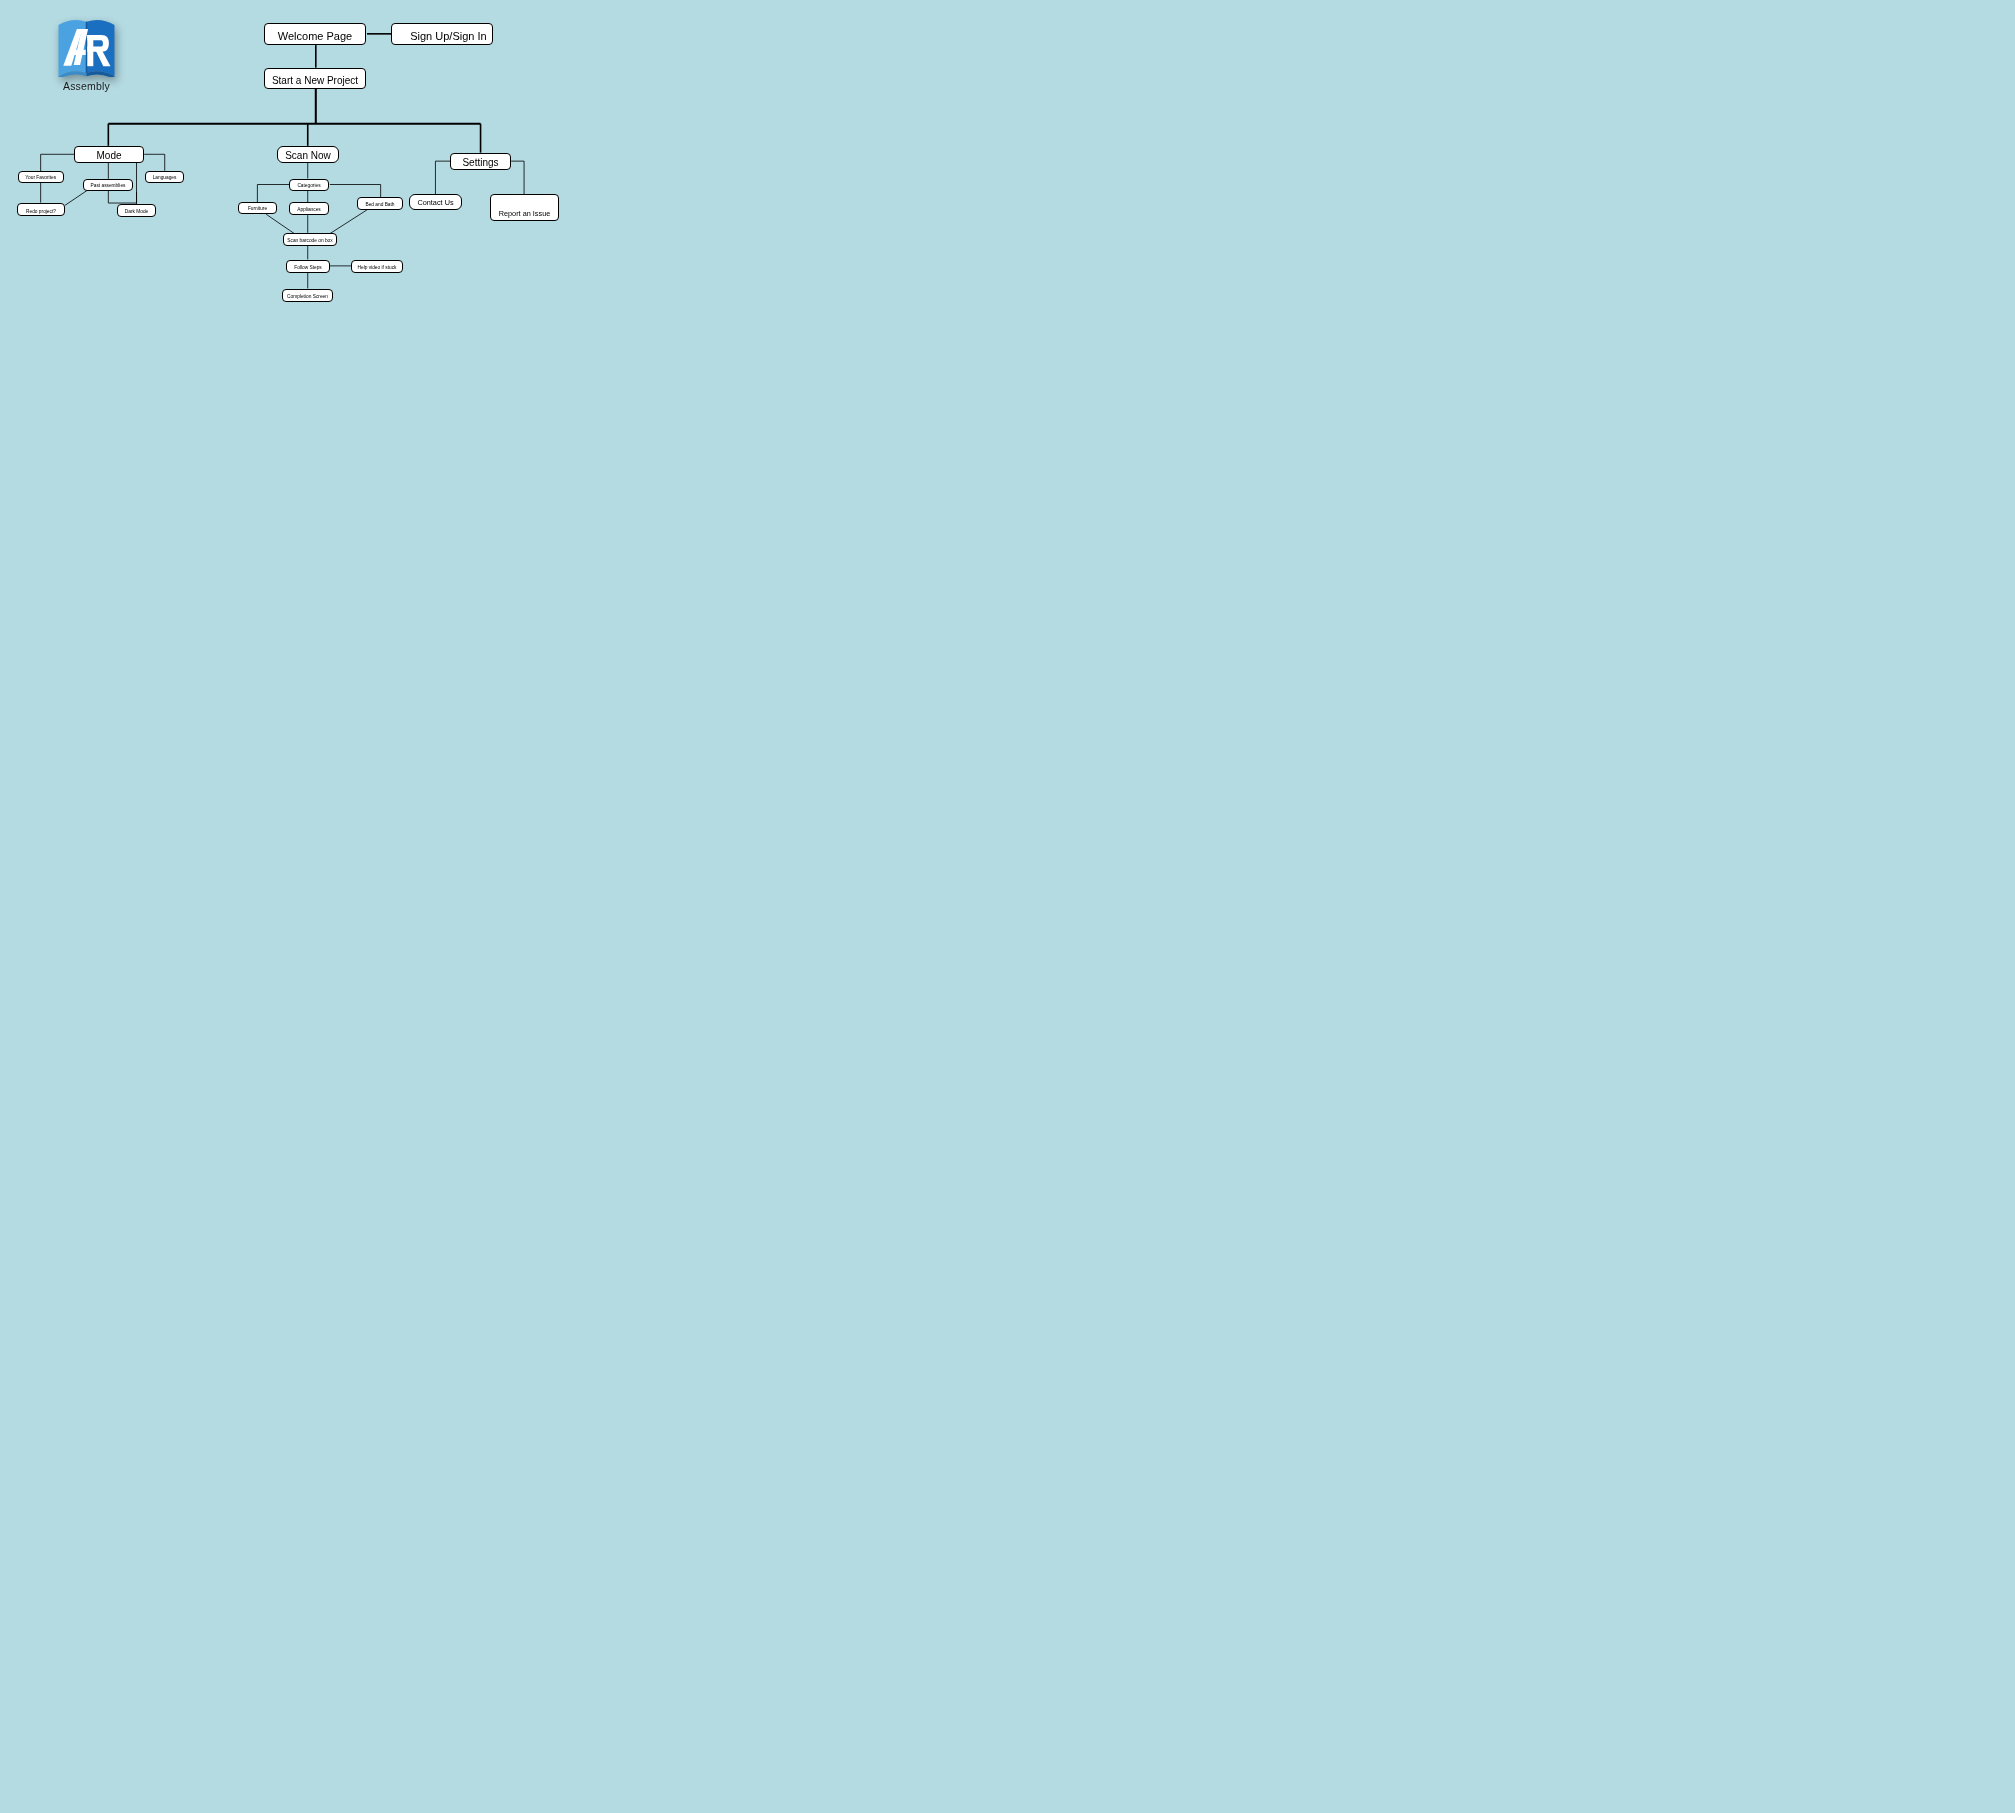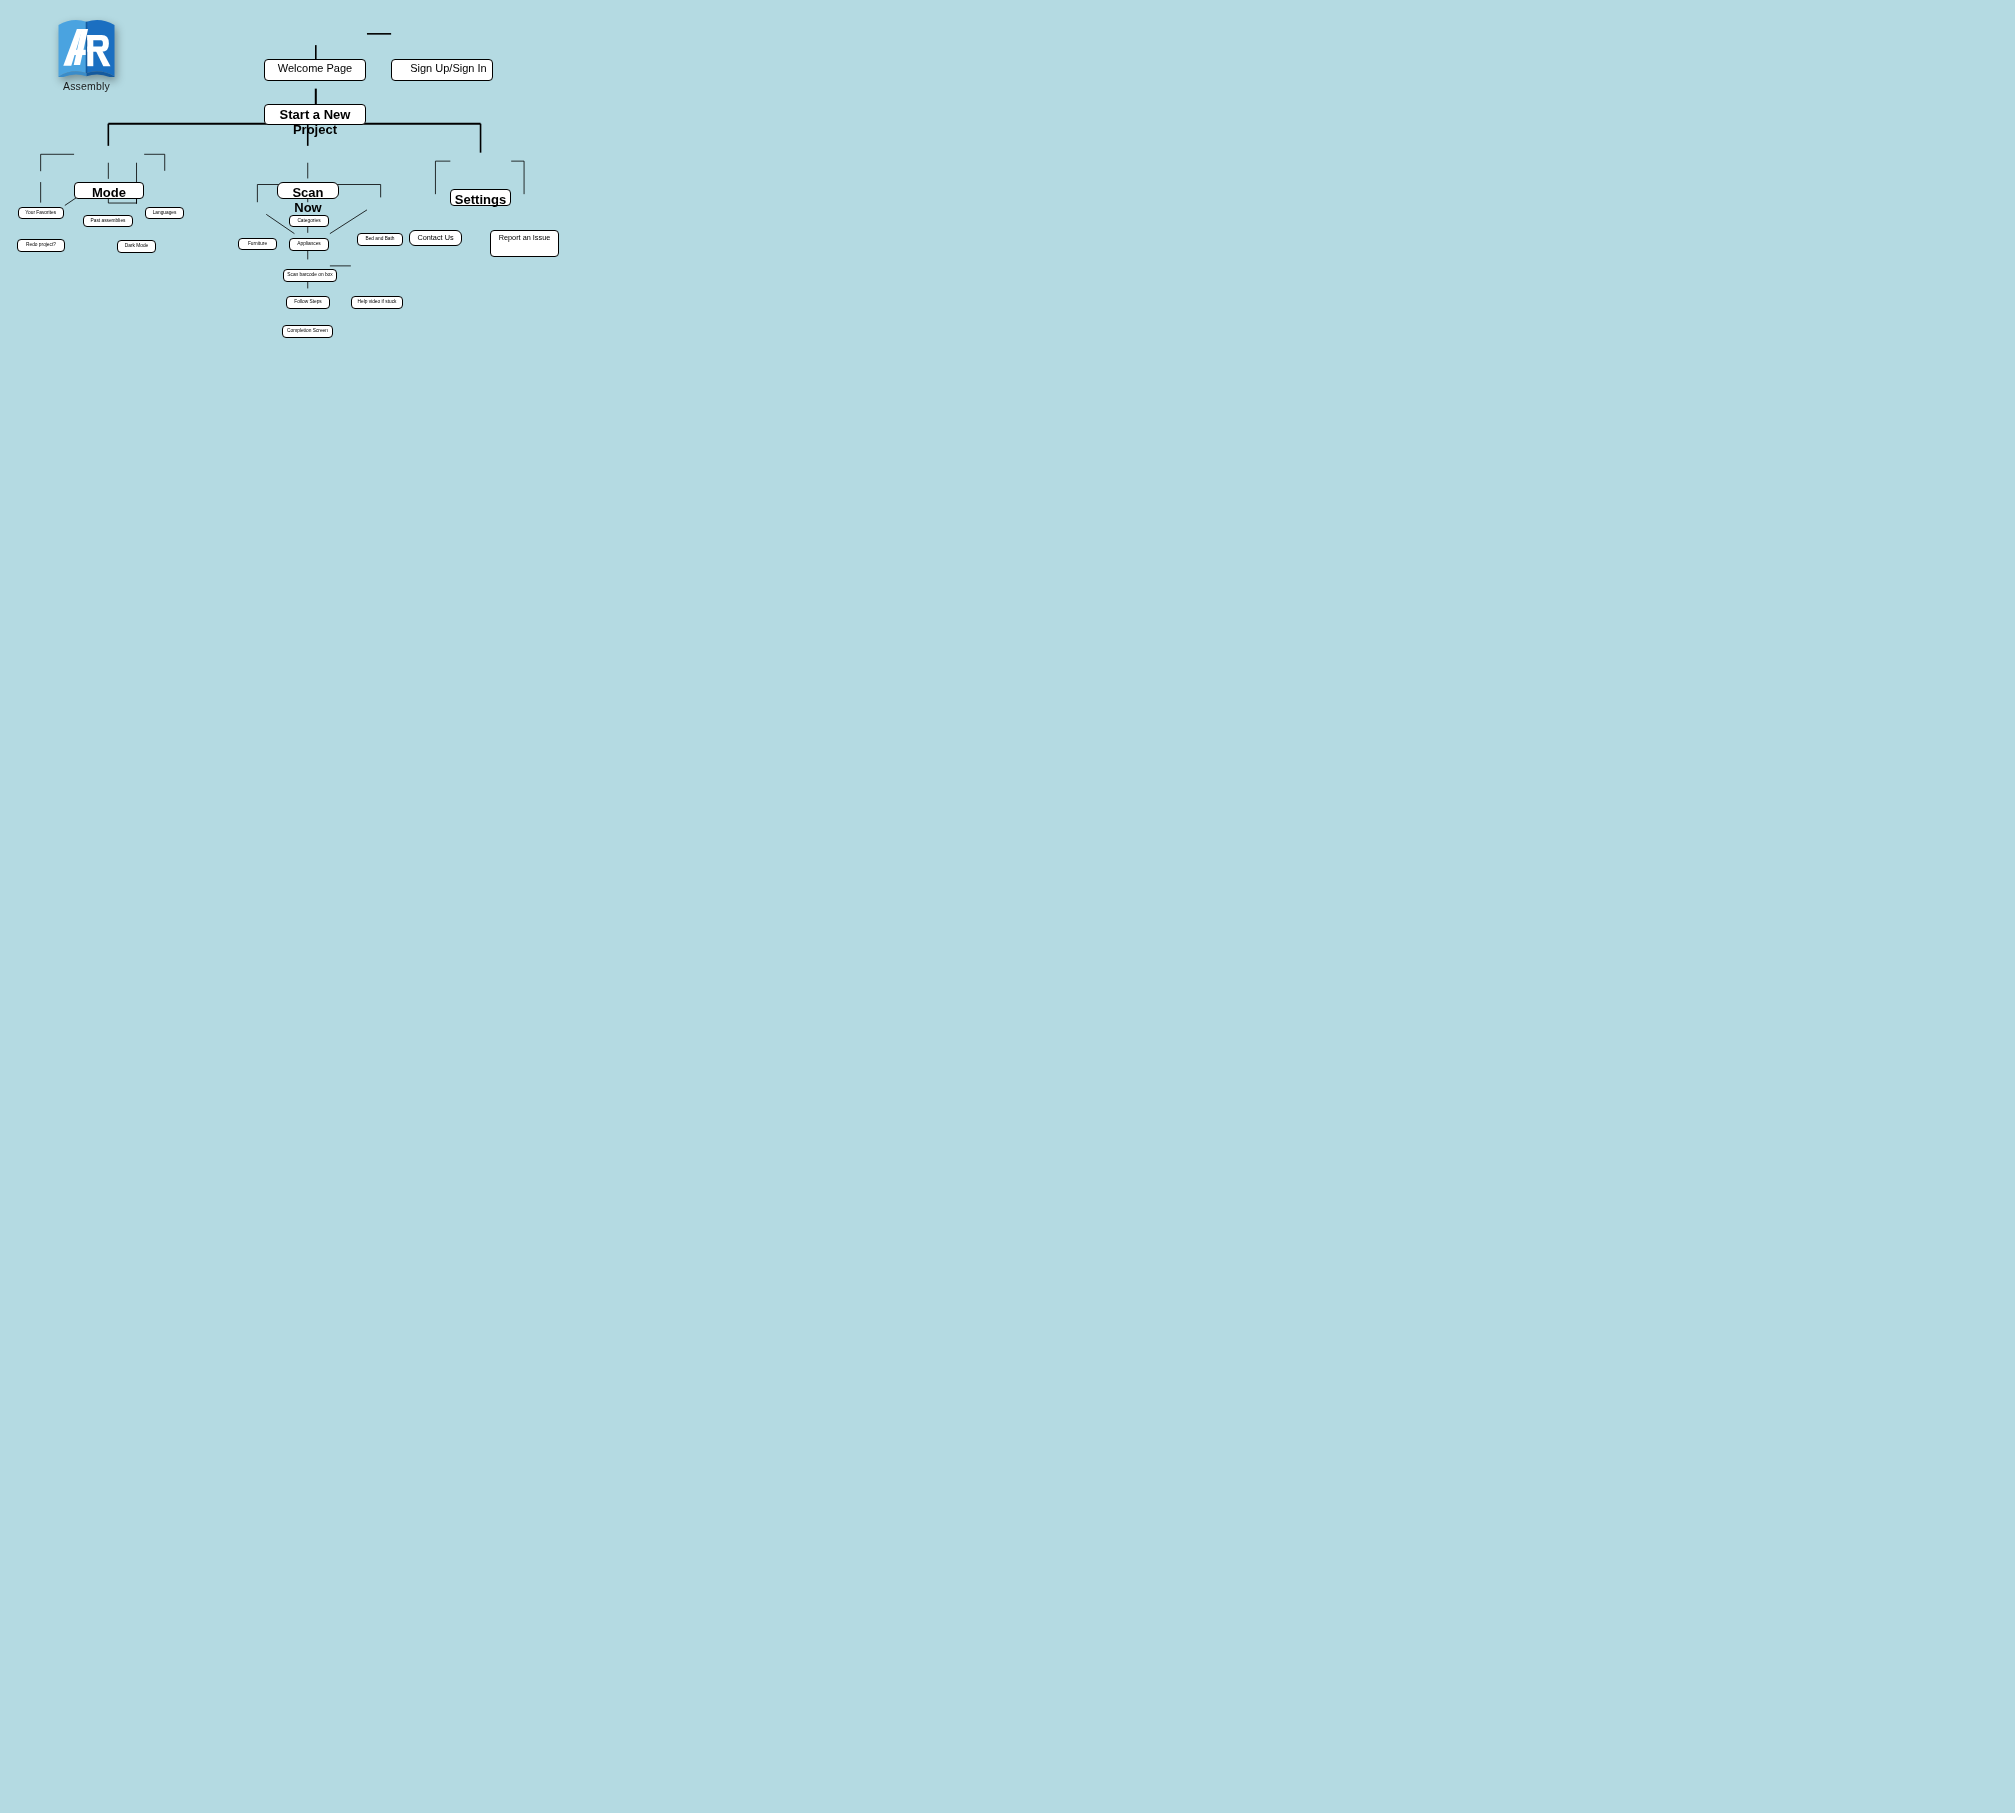--- a/index.html
+++ b/index.html
@@ -14,29 +14,28 @@
       position: relative;
       width: 605px;
       height: 340px;
     }
     .node {
       position: absolute;
       background: #fff;
       border: 0.8px solid #000;
       border-radius: 4px;
       display: flex;
-      align-items: flex-start;
+      align-items: flex-end;
       justify-content: center;
       text-align: center;
       color: #000;
       padding: 1.6px 3.2px;
-      margin-top: 36px;
     }
     .sz-xl { font-size: 11px; font-weight: 500; }
-    .sz-l  { font-size: 13px; font-weight: 700; }
+    .sz-l  { font-size: 10px; font-weight: 400; }
     .sz-m  { font-size: 7.3px; font-weight: 500; }
     .sz-s  { font-size: 4.8px; font-weight: 500; }
 
     svg.connectors {
       position: absolute;
       top: 0; left: 0;
       width: 605px;
       height: 340px;
       pointer-events: none;
     }

